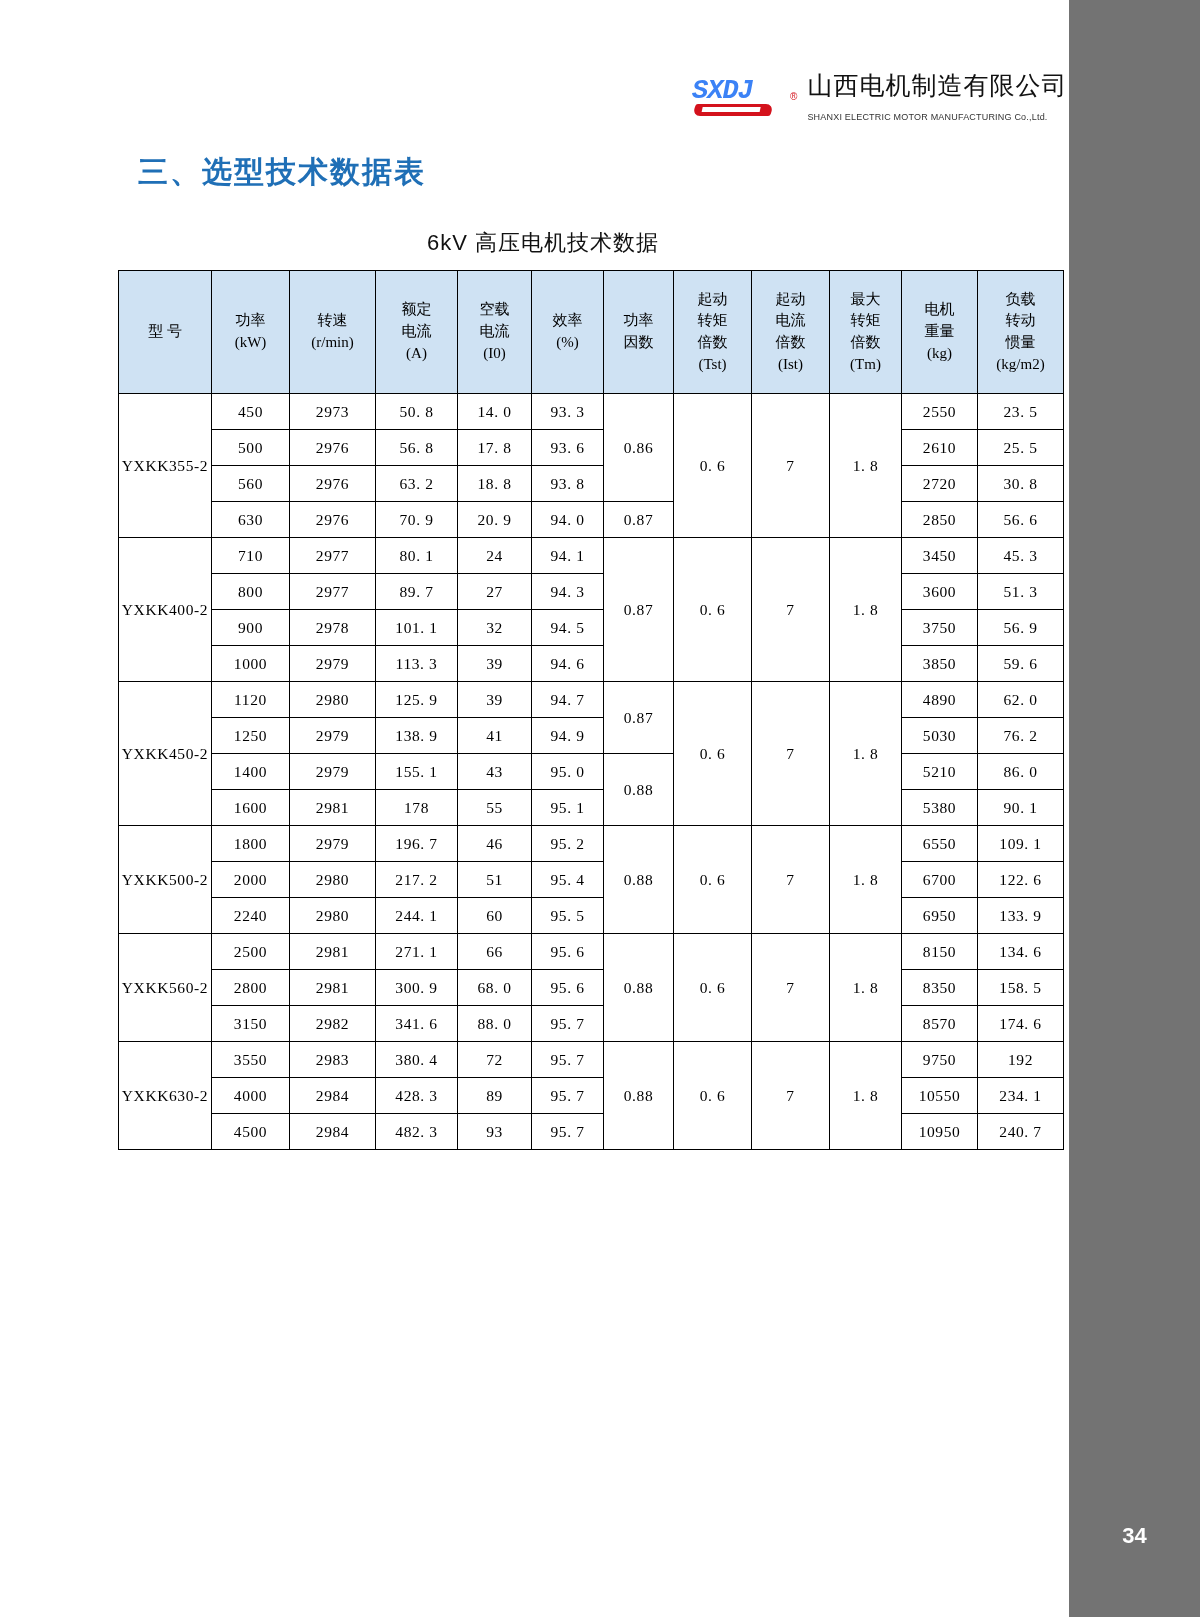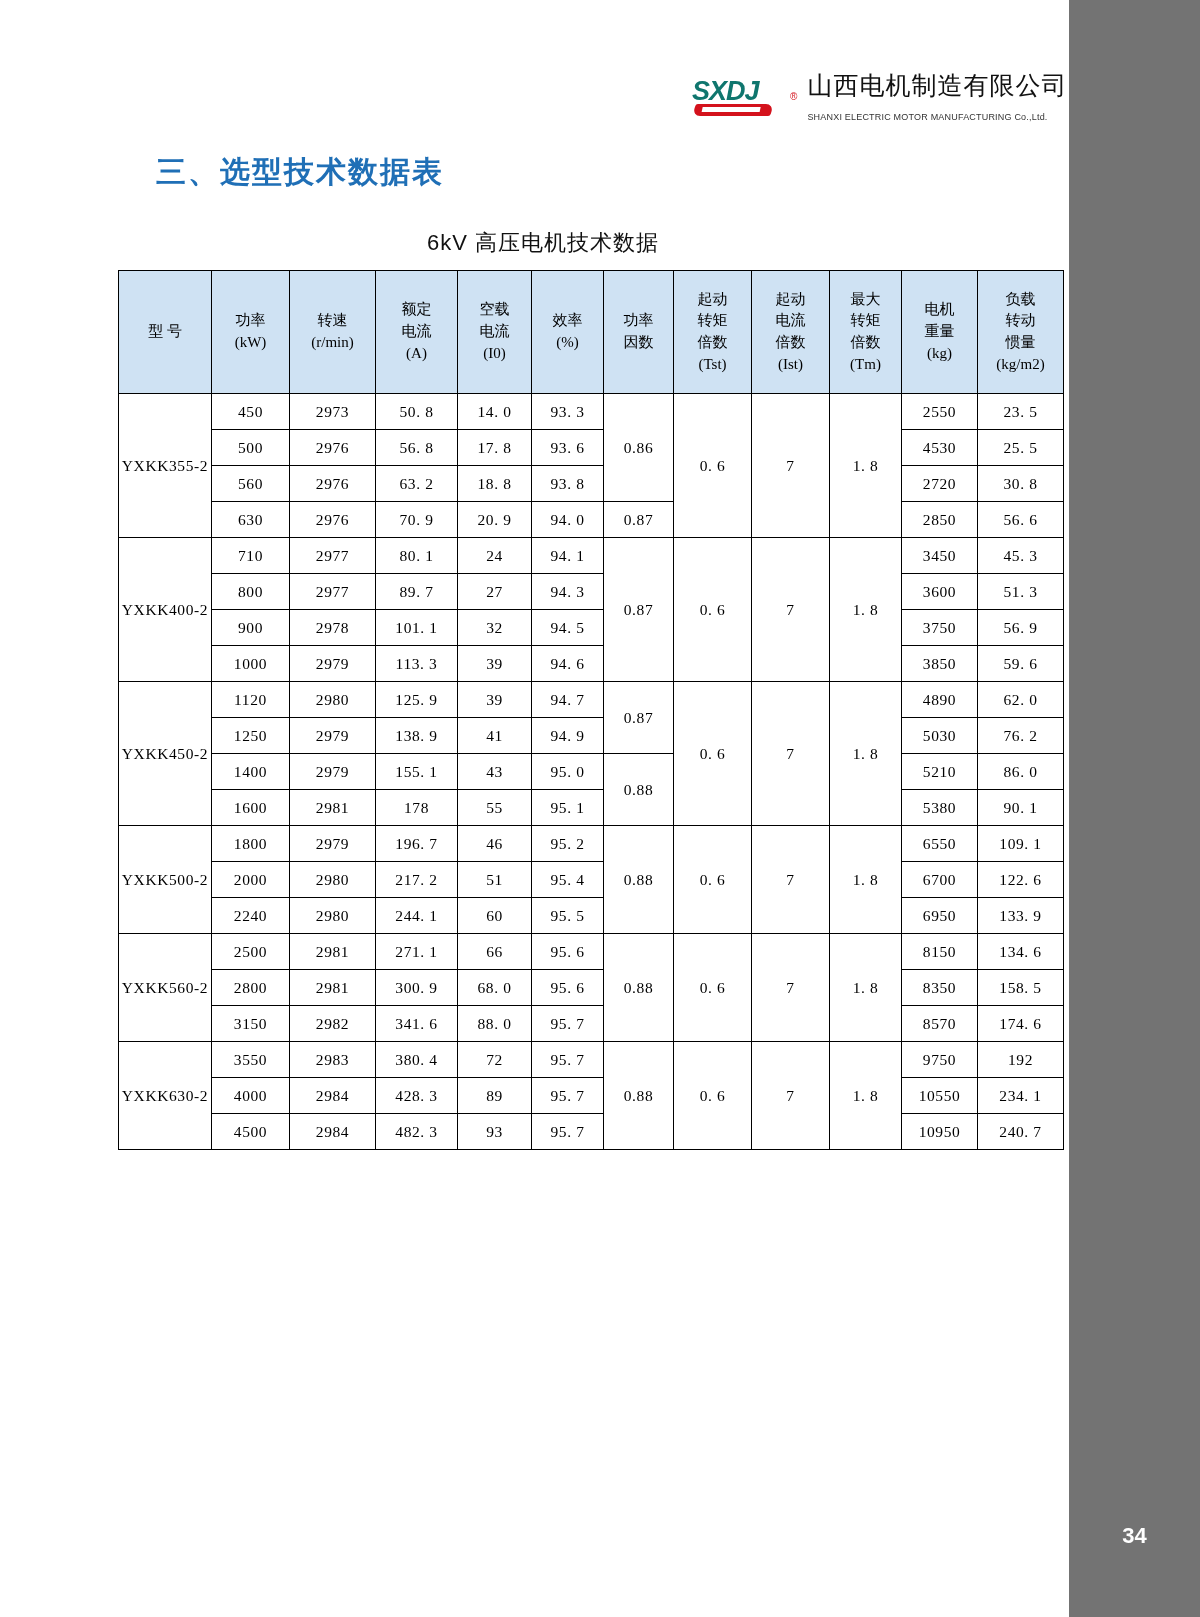--- a/index.html
+++ b/index.html
@@ -50,25 +50,25 @@
   }
   .logo-mark {
     position: relative;
     width: 88px;
     height: 46px;
   }
   .logo-mark .sx-text {
     position: absolute;
     top: 2px;
     left: 0;
-    font-family: Liberation Sans, sans-serif;
+    font-family: Liberation Mono, monospace;
     font-weight: bold;
     font-style: italic;
     font-size: 27px;
-    color: #0f766e;
+    color: #3b82f6;
     letter-spacing: -1px;
   }
   .logo-mark .swoosh {
     position: absolute;
     left: 2px;
     top: 30px;
     width: 78px;
     height: 12px;
     background: #d4121c;
     transform: skewX(-18deg);
@@ -107,21 +107,21 @@
     color: #333333;
     font-family: "Liberation Sans", sans-serif;
     letter-spacing: 0.2px;
     margin-top: 12px;
   }
 
   
   .section-title {
     position: absolute;
     top: 152px;
-    left: 156px;
+    left: 138px;
     font-size: 30px;
     font-weight: bold;
     color: #1f6fb6;
     font-family: "Liberation Sans", sans-serif;
     letter-spacing: 2px;
   }
   .table-title {
     position: absolute;
     top: 228px;
     left: 0;
@@ -289,21 +289,21 @@
             <td rowspan="4">1. 8</td>
             <td>2550</td>
             <td>23. 5</td>
           </tr>
           <tr>
             <td>500</td>
             <td>2976</td>
             <td>56. 8</td>
             <td>17. 8</td>
             <td>93. 6</td>
-            <td>4530</td>
+            <td>2610</td>
             <td>25. 5</td>
           </tr>
           <tr>
             <td>560</td>
             <td>2976</td>
             <td>63. 2</td>
             <td>18. 8</td>
             <td>93. 8</td>
             <td>2720</td>
             <td>30. 8</td>

